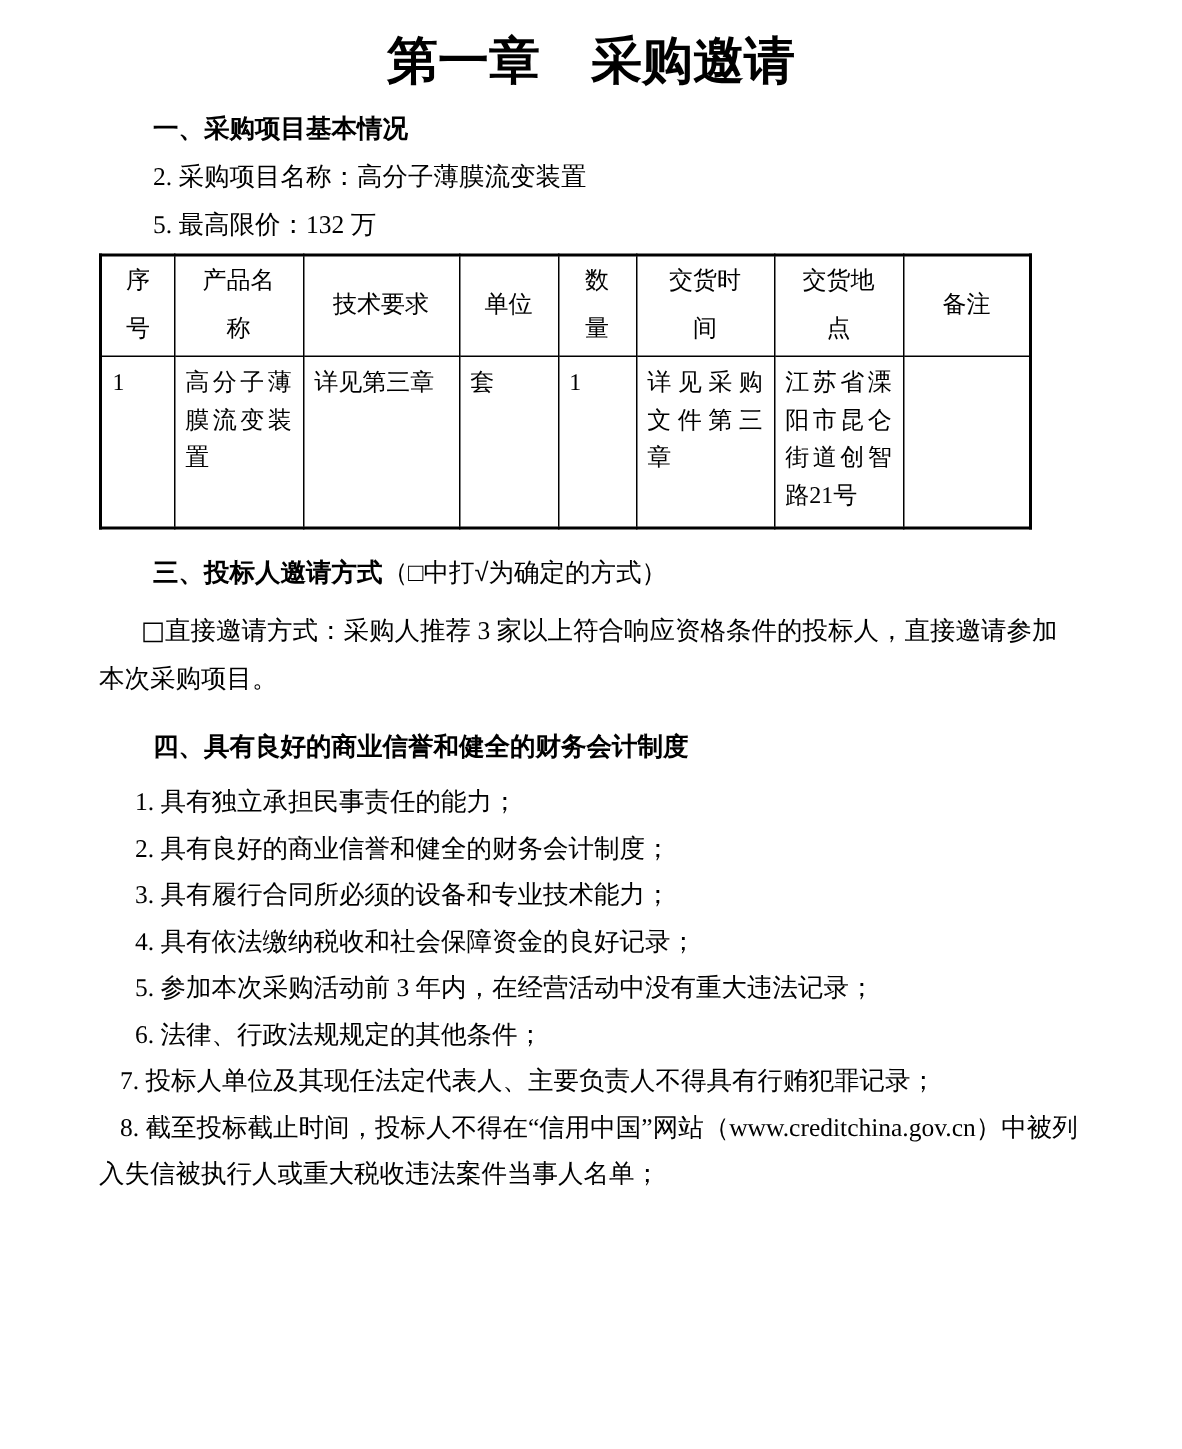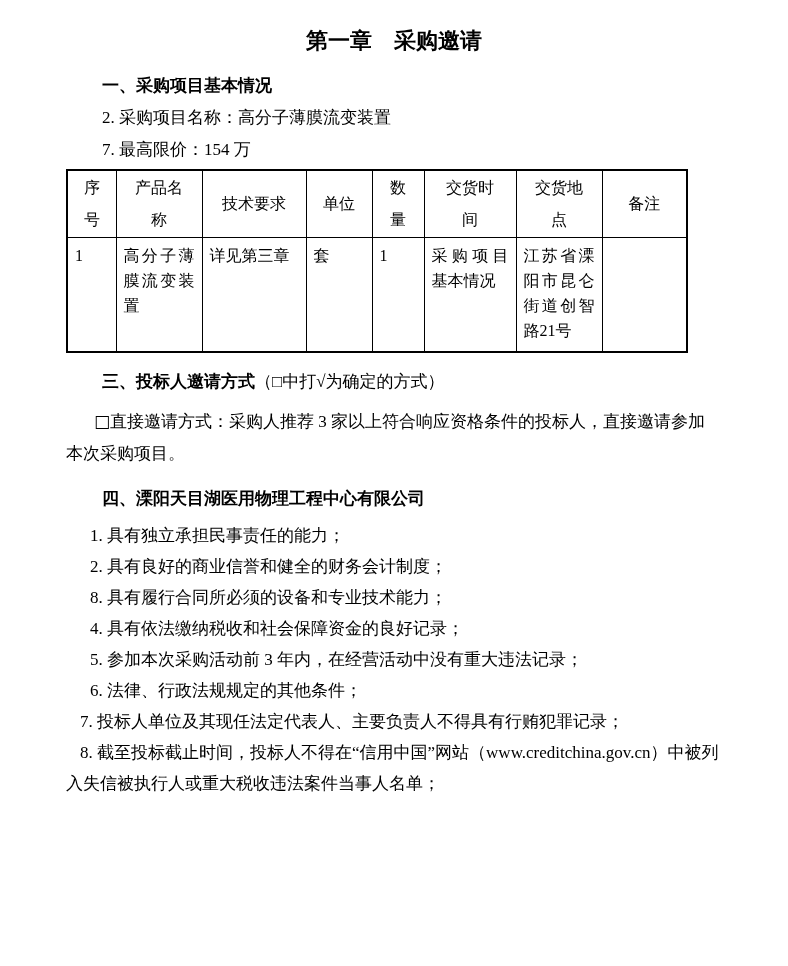--- a/index.html
+++ b/index.html
@@ -5,29 +5,29 @@
   html,body{margin:0;padding:0;}
   body{
     width:788px;height:966px;overflow:hidden;
     background:#ffffff;color:#000;
     font-family:"Liberation Serif",serif;
     font-size:17px;line-height:32px;
   }
   .page{padding:22px 66px 0 66px;}
   .doc-title{
     font-family:"Liberation Sans",sans-serif;
-    font-size:22px;line-height:38px;font-weight:bold;
+    font-size:34px;line-height:38px;font-weight:bold;
     text-align:center;margin:0 0 10px 0;
   }
   p{margin:0;}
   .h{
     font-family:"Liberation Sans",sans-serif;
     font-weight:bold;text-indent:36px;
   }
-  .h .note{font-weight:normal;font-family:Liberation Serif, serif;}
+  .h .note{font-weight:normal;font-family:Liberation Sans, sans-serif;}
   .item{text-indent:36px;}
   .opt{text-indent:28px;margin-top:7px;}
   .cb{font-family:"DejaVu Sans",sans-serif;}
   .q{line-height:31px;}
   .qa{text-indent:24px;}
   .qb{text-indent:14px;}
   .h3-row{margin-top:13px;}
   .h4-row{margin-bottom:5px;}
   table.brief{
     border-collapse:collapse;table-layout:fixed;
@@ -42,21 +42,21 @@
 </style>
 </head>
 <body>
 
 <div class="page">
 
   <h1 class="doc-title">第一章　采购邀请</h1>
 
   <p class="h">一、采购项目基本情况</p>
   <p class="item">2. 采购项目名称：高分子薄膜流变装置</p>
-  <p class="item">7. 最高限价：154 万</p>
+  <p class="item">5. 最高限价：132 万</p>
 
 
   <table class="brief">
     <colgroup>
       <col style="width:49px">
         <col style="width:86px">
         <col style="width:104px">
         <col style="width:66px">
       <col style="width:52px">
         <col style="width:92px">
@@ -75,36 +75,36 @@
         <th>备注</th>
       </tr>
     </thead>
     <tbody>
       <tr>
         <td>1</td>
         <td class="j">高分子薄膜流变装置</td>
         <td>详见第三章</td>
         <td>套</td>
         <td>1</td>
-        <td class="j">采购项目基本情况</td>
+        <td class="j">详见采购文件第三章</td>
         <td class="j">江苏省溧阳市昆仑街道创智路21号</td>
         <td></td>
       </tr>
     </tbody>
   </table>
 
   <p class="h h3-row"><span>三、投标人邀请方式</span><span class="note">（□中打√为确定的方式）</span></p>
 
 
   <p class="opt"><span class="cb">□</span><span>直接邀请方式：采购人推荐 3 家以上符合响应资格条件的投标人，直接邀请参加本次采购项目。</span></p>
 
-  <p class="h h3-row h4-row">四、溧阳天目湖医用物理工程中心有限公司</p>
+  <p class="h h3-row h4-row">四、具有良好的商业信誉和健全的财务会计制度</p>
 
   <p class="q qa">1. 具有独立承担民事责任的能力；</p>
   <p class="q qa">2. 具有良好的商业信誉和健全的财务会计制度；</p>
-  <p class="q qa">8. 具有履行合同所必须的设备和专业技术能力；</p>
+  <p class="q qa">3. 具有履行合同所必须的设备和专业技术能力；</p>
   <p class="q qa">4. 具有依法缴纳税收和社会保障资金的良好记录；</p>
   <p class="q qa">5. 参加本次采购活动前 3 年内，在经营活动中没有重大违法记录；</p>
   <p class="q qa">6. 法律、行政法规规定的其他条件；</p>
   <p class="q qb">7. 投标人单位及其现任法定代表人、主要负责人不得具有行贿犯罪记录；</p>
   <p class="q qb">8. 截至投标截止时间，投标人不得在“信用中国”网站（www.creditchina.gov.cn）中被列入失信被执行人或重大税收违法案件当事人名单；</p>
 
 </div>
 
 </body></html>

